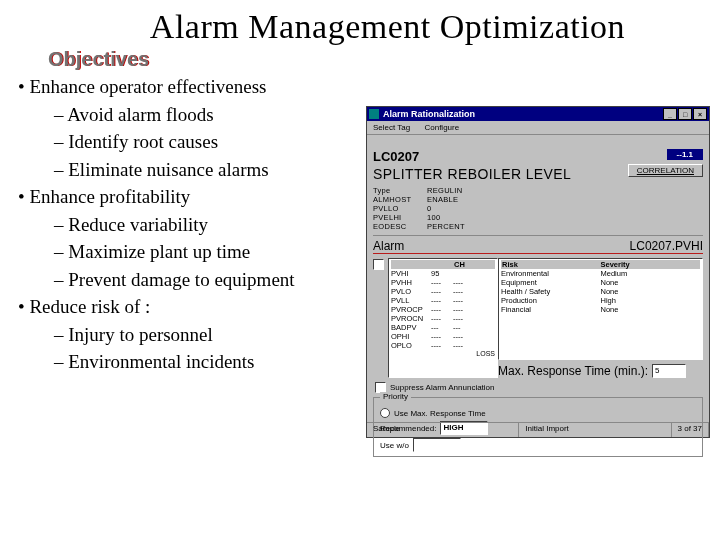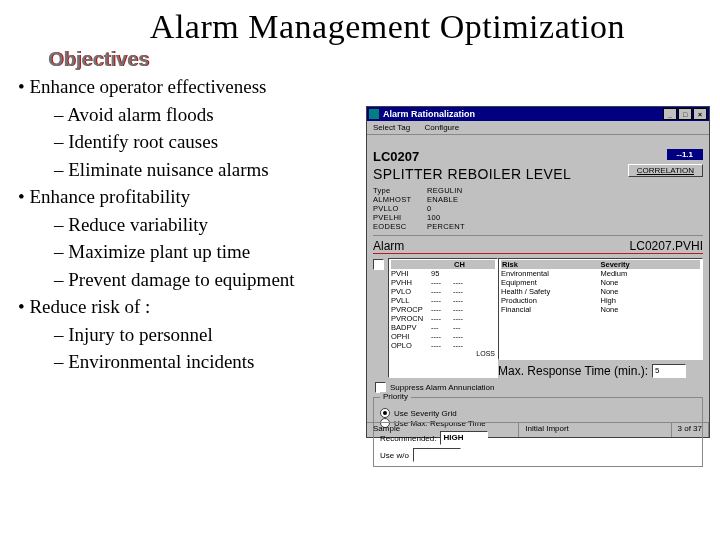--- a/index.html
+++ b/index.html
@@ -388,24 +388,20 @@
     </div>
 
     <div class="checkwrap">
       <span class="checkbox"></span>
       <span>Suppress Alarm Annunciation</span>
     </div>
 
     <div class="groupbox">
       <span class="gtitle">Priority</span>
       <div class="row">
-          <span class="radio checked"></span>
-          <span>Use Severity Grid</span>
-        </div>
-      <div class="row">
           <span class="radio"></span>
           <span>Use Max. Response Time</span>
         </div>
       <div class="row" style="margin-top:3px;">
         <span>Recommended:</span>
         <span class="field" style="margin-left:4px; min-width:42px; font-weight:bold;">HIGH</span>
       </div>
       <div class="row" style="margin-top:3px;">
         <span>Use w/o</span>
         <span class="field" style="margin-left:4px; min-width:42px;"></span>

